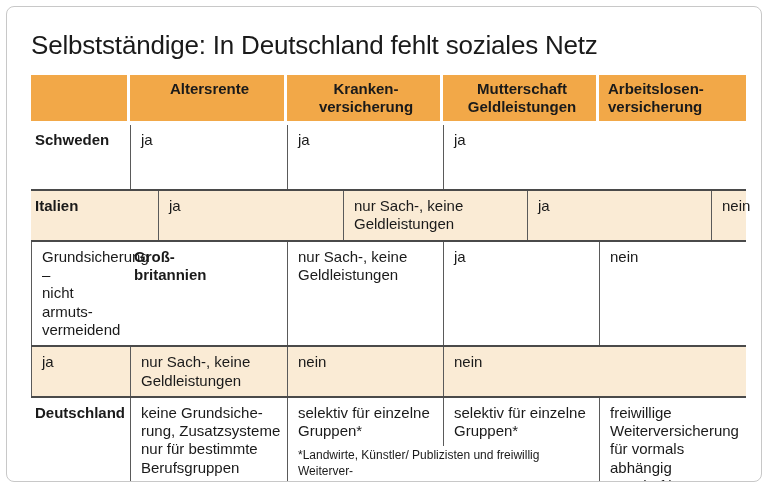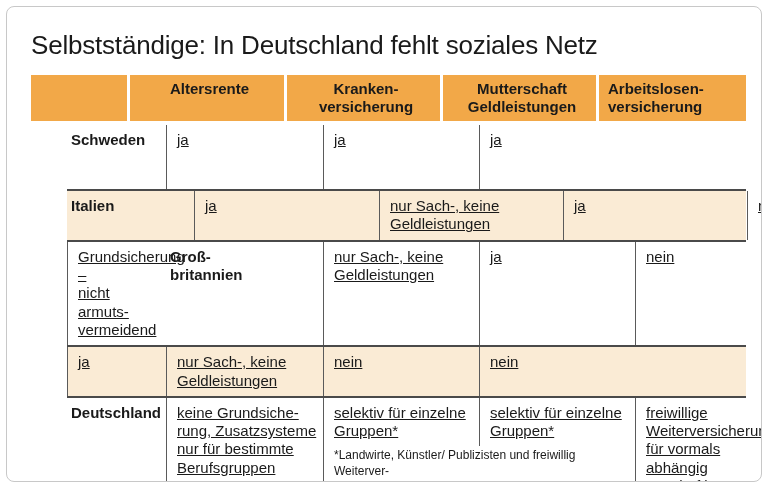--- a/index.html
+++ b/index.html
@@ -44,28 +44,28 @@
   }
   .row.header{min-height:38px;margin-bottom:4px;}
   .hdr-cell{
     background:var(--header-bg);
     font-weight:bold;
     padding:5px 4px 5px 9px;
     white-space:pre-line;
   }
   .hdr-cell:not(:last-child){border-right:3px solid #FFFFFF;text-align:center;}
   .hdr-cell.label-cell{padding-left:4px;}
-  .row.body{background:#FFFFFF;margin-left:36px;}
+  .row.body{background:#FFFFFF;}
   .row.body.alt{background:var(--row-alt-bg);}
   .row.body.sep{border-top:2px solid var(--line);}
   .cell{
     padding:6px 3px 6px 10px;
     white-space:pre-line;
   }
-  .cell.data{border-left:1.5px solid var(--vline);text-decoration:underline;}
+  .cell.data{border-left:1.5px solid var(--vline);}
   .label-cell{
     font-weight:bold;padding-left:4px;white-space:pre-line;
   }
   .r-schweden{min-height:64px;}
   .r-italien{min-height:46px;gap:28px;}
   .r-grossbritannien{min-height:60px;}
   .r-niederlande{min-height:49px;}
   .r-deutschland{min-height:83px;grid-template-rows:auto 1fr;}
   .span2{grid-row:1 / span 2;}
   .footnote{

